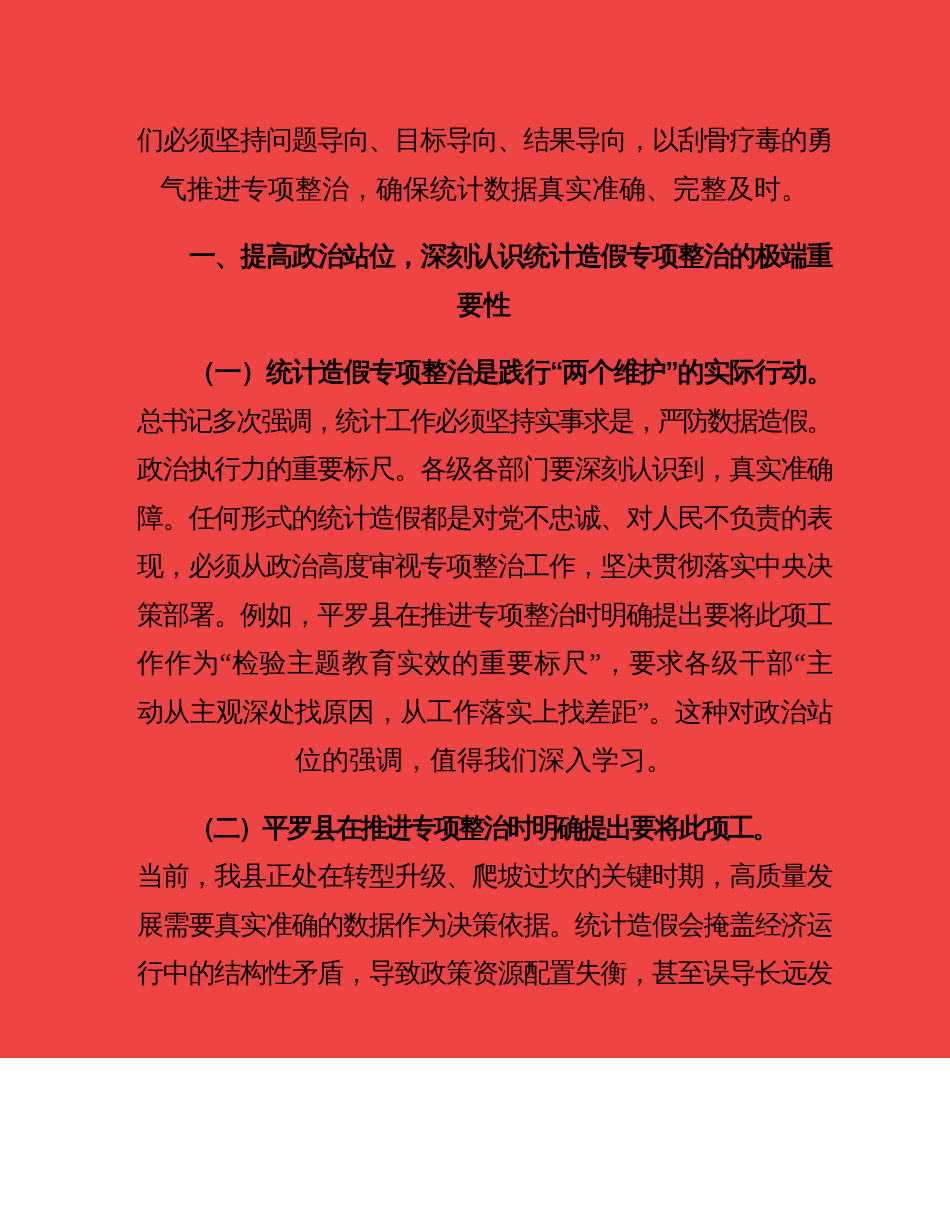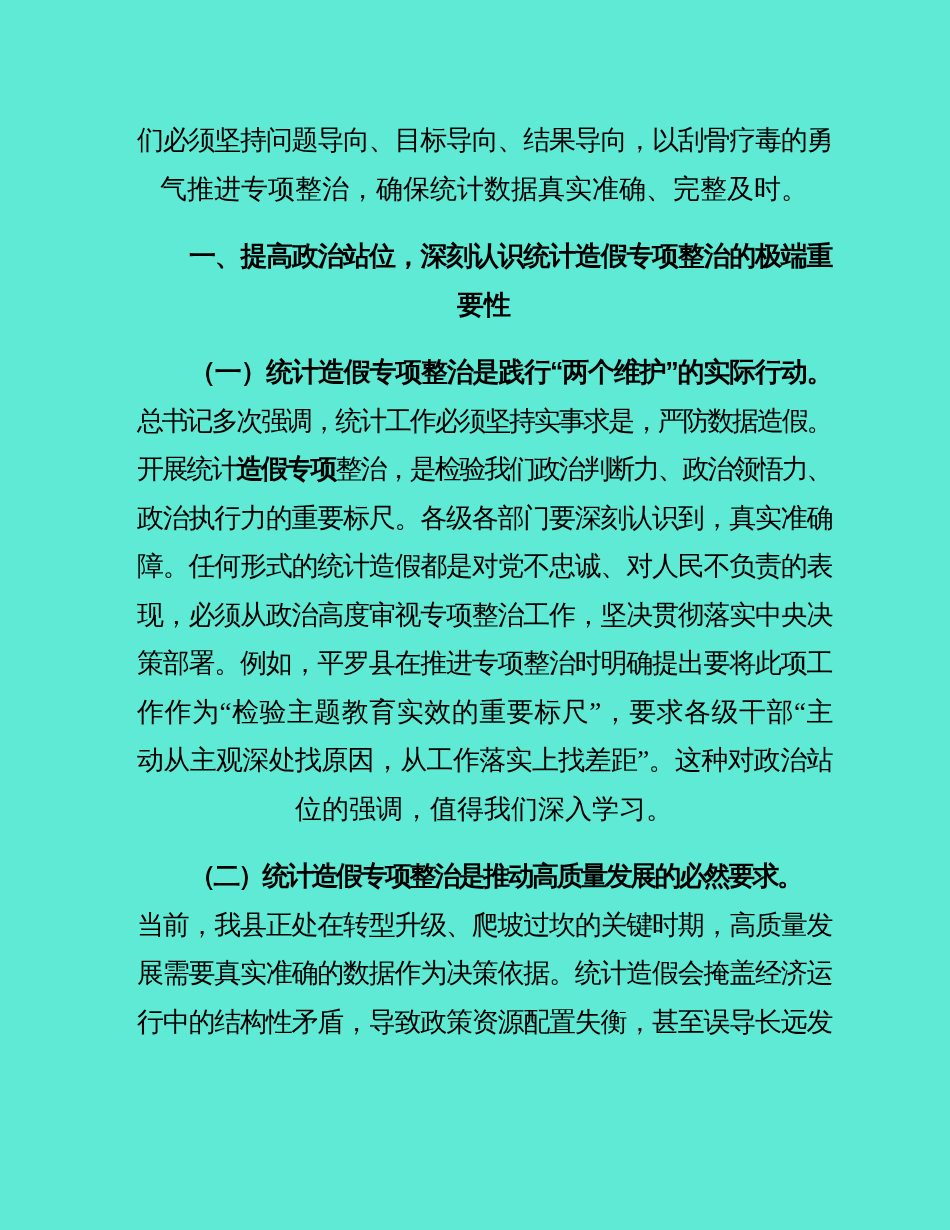--- a/index.html
+++ b/index.html
@@ -3,22 +3,22 @@
 <meta charset="utf-8">
 <style>
   html, body {
     margin: 0;
     padding: 0;
     background: #ffffff;
   }
   .page {
     position: relative;
     width: 950px;
-    height: 1230px;
-    background: #5eead4;
+    height: 1058px;
+    background: #ef4444;
     overflow: hidden;
     color: #000000;
   }
   .doc {
     box-sizing: border-box;
     padding: 116px 119px 0 137px;
     font-family: "Liberation Serif", "DejaVu Serif", serif;
     font-size: 27px;
     color: #000000;
   }
@@ -65,31 +65,30 @@
     </div>
 
     <div class="block gap">
       <div class="line justify indent bold">一、提高政治站位，深刻认识统计造假专项整治的极端重</div>
       <div class="line natural bold">要性</div>
     </div>
 
     <div class="block gap">
       <div class="line justify indent bold">（一）统计造假专项整治是践行“两个维护”的实际行动。</div>
       <div class="line justify">总书记多次强调，统计工作必须坚持实事求是，严防数据造假。</div>
-      <div class="line justify"><span>开展统计</span><span class="bold">造假专项</span><span>整治，是检验我们政治判断力、政治领悟力、</span></div>
       <div class="line justify">政治执行力的重要标尺。各级各部门要深刻认识到，真实准确</div>
       <div class="line justify">障。任何形式的统计造假都是对党不忠诚、对人民不负责的表</div>
       <div class="line justify">现，必须从政治高度审视专项整治工作，坚决贯彻落实中央决</div>
       <div class="line justify">策部署。例如，平罗县在推进专项整治时明确提出要将此项工</div>
       <div class="line justify">作作为“检验主题教育实效的重要标尺”，要求各级干部“主</div>
       <div class="line justify">动从主观深处找原因，从工作落实上找差距”。这种对政治站</div>
       <div class="line natural">位的强调，值得我们深入学习。</div>
     </div>
 
     <div class="block gap">
-      <div class="line packed indent bold">（二）统计造假专项整治是推动高质量发展的必然要求。</div>
+      <div class="line packed indent bold">（二）平罗县在推进专项整治时明确提出要将此项工。</div>
       <div class="line justify">当前，我县正处在转型升级、爬坡过坎的关键时期，高质量发</div>
       <div class="line justify">展需要真实准确的数据作为决策依据。统计造假会掩盖经济运</div>
       <div class="line justify">行中的结构性矛盾，导致政策资源配置失衡，甚至误导长远发</div>
     </div>
 
   </div>
 </div>
 
 </body></html>

